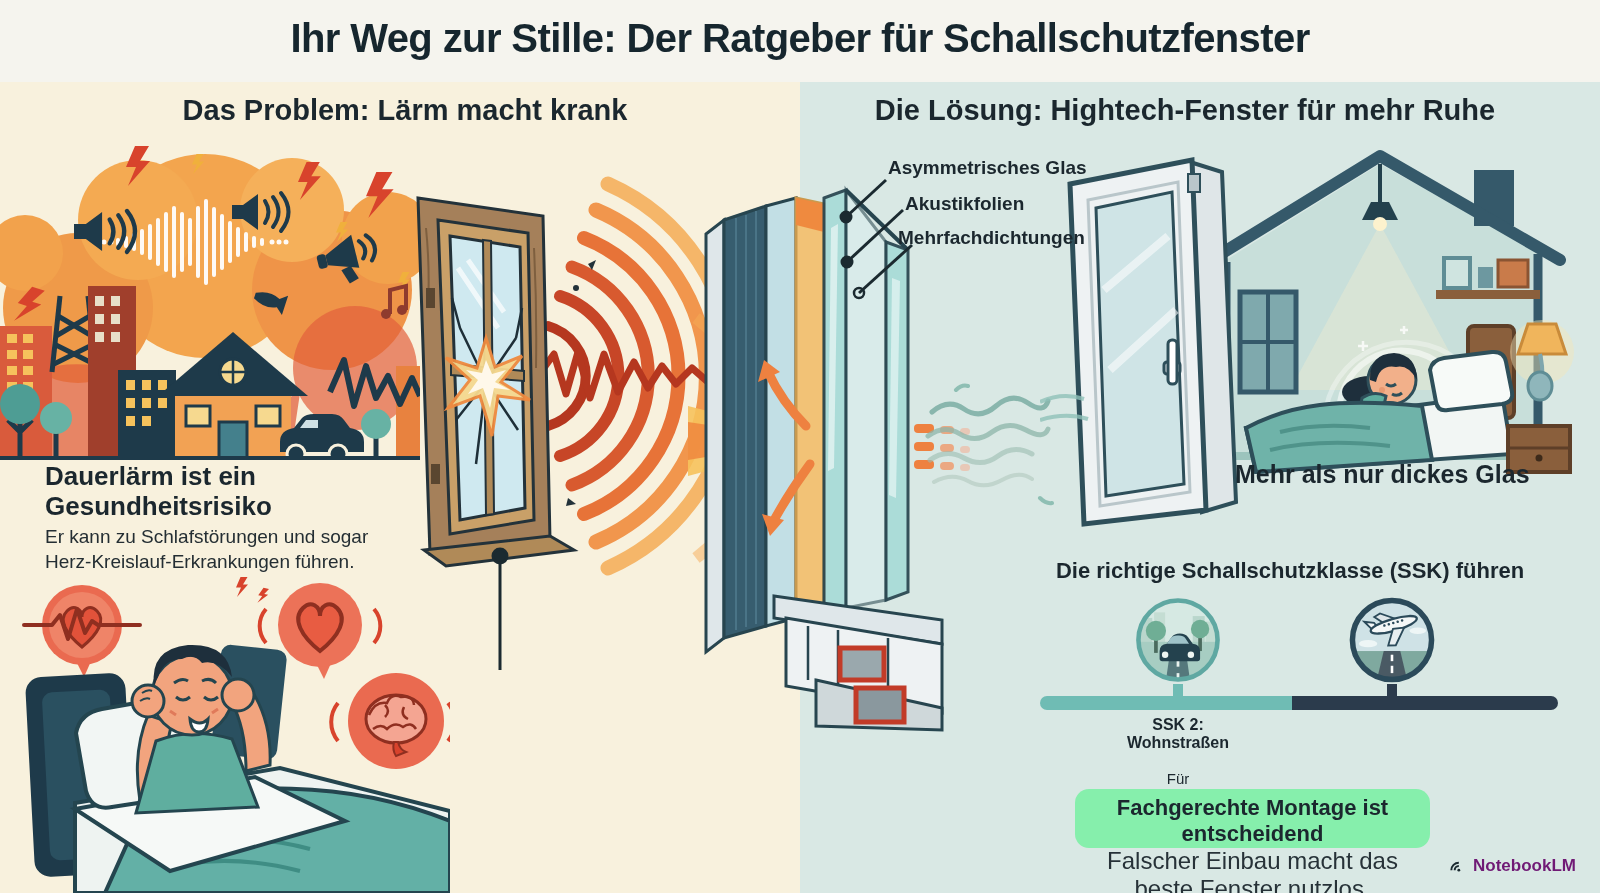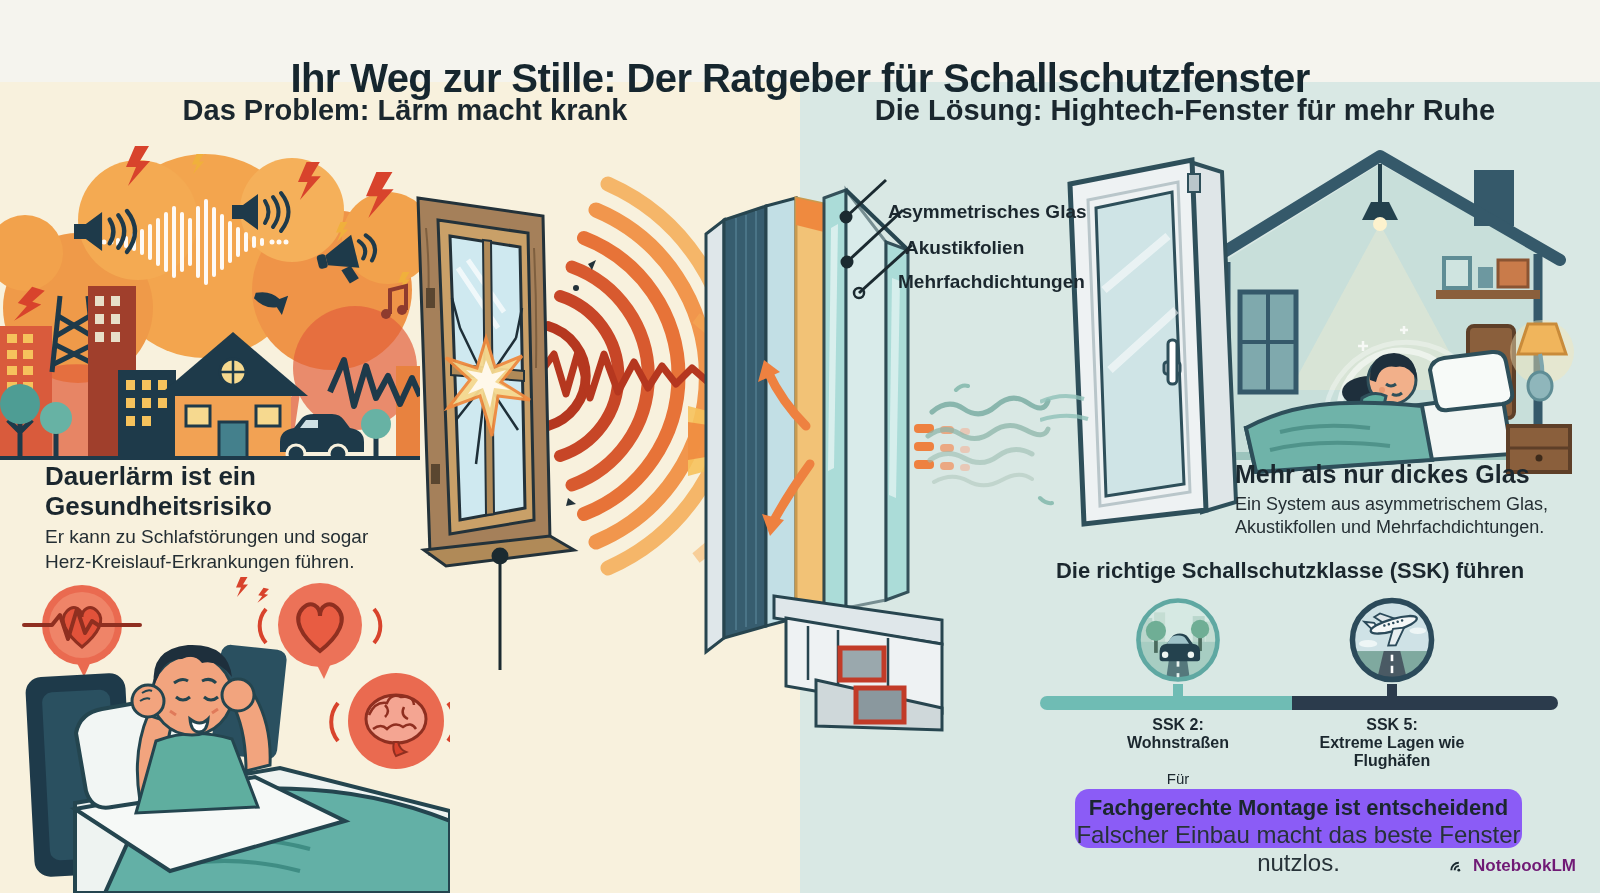--- a/index.html
+++ b/index.html
@@ -2,49 +2,49 @@
 <html><head>
 <meta charset="utf-8">
 <style>
   * { margin:0; padding:0; box-sizing:border-box; }
   body { font-family:"Liberation Sans", sans-serif; background:#e8e8e2; }
   .stage { position:relative; width:1600px; height:893px; background:#f5f4ee; overflow:hidden; color:#16262e; }
   .abs { position:absolute; }
   .panel { position:absolute; top:82px; height:811px; }
   .panel-problem { left:0; width:800px; background:#f8f1dd; }
   .panel-solution { left:800px; width:800px; background:#d9e8e4; }
-  .main-title { left:0; top:16px; width:1600px; text-align:center; font-size:40px; font-weight:700; letter-spacing:-0.6px; color:#16262e;margin-top:40px; }
+  .main-title { left:0; top:16px; width:1600px; text-align:center; font-size:40px; font-weight:700; letter-spacing:-0.6px; color:#16262e; }
   .section-heading { font-size:29px; font-weight:700; text-align:center; color:#1b272e; }
   .h-problem { left:10px; top:94px; width:790px; }
   .h-solution { left:795px; top:94px; width:780px; }
   .textblock .tb-title { font-weight:700; line-height:1.16; white-space:pre-line; color:#1b272e; }
   .textblock .tb-body { line-height:1.28; white-space:pre-line; color:#242e33; margin-top:4px; }
   .tb-health { left:45px; top:461px; }
   .tb-health .tb-title { font-size:26px; }
   .tb-health .tb-body { font-size:19px; }
   .tb-weak { left:480px; top:674px; }
   .tb-weak .tb-title { font-size:24px; }
   .tb-weak .tb-body { font-size:18px; }
   .tb-system { left:1235px; top:460px; }
   .tb-system .tb-title { font-size:25px; }
   .tb-system .tb-body { font-size:18px; }
-  .layer-label { font-size:19px; font-weight:700; color:#1b272e;margin-top:44px; }
+  .layer-label { font-size:19px; font-weight:700; color:#1b272e; }
   .ll-1 { left:888px; top:157px; }
   .ll-2 { left:905px; top:193px; }
   .ll-3 { left:898px; top:227px; }
   .ssk-heading { left:1030px; top:558px; width:520px; text-align:center; font-size:22px; font-weight:700; color:#1b272e; }
   .ssk-circle { width:92px; height:92px; }
   .ssk-bar { position:absolute; top:696px; height:14px; }
   .ssk-bar-teal { left:1040px; width:252px; background:#6fbcb4; border-radius:7px 0 0 7px; }
   .ssk-bar-navy { left:1292px; width:266px; background:#2b3b4c; border-radius:0 7px 7px 0; }
   .ssk-stem { position:absolute; top:684px; width:10px; height:14px; }
   .ssk-text { width:190px; text-align:center; color:#1b272e; }
   .ssk-code, .ssk-name { font-size:16px; font-weight:700; line-height:1.12; white-space:pre-line; }
   .ssk-desc { font-size:15px; line-height:1.14; white-space:pre-line; margin-top:18px; }
-  .montage-box { left:1075px; top:789px; width:447px; height:59px; background:#8b5cf6; border-radius:14px; text-align:center; padding-top:6px; }
+  .montage-box { left:1075px; top:789px; width:355px; height:59px; background:#86efac; border-radius:14px; text-align:center; padding-top:6px; }
   .montage-title { font-size:22px; font-weight:700; color:#1b272e; }
   .montage-body { font-size:24px; color:#273238; }
   .watermark { left:1448px; top:856px; display:flex; align-items:center; gap:5px; font-size:17px; font-weight:700; color:#701a75; }
   svg.scene { position:absolute; }
   .connector { position:absolute; left:0; top:0; width:1600px; height:893px; pointer-events:none; }
   .txt-layer { z-index:30; }
   .z10 { z-index:10; } .z20 { z-index:20; }
 </style>
 </head>
 <body>
@@ -448,22 +448,20 @@
 Herz-Kreislauf-Erkrankungen führen.</div>
   </div>
 
 
   <div class="abs layer-label ll-1 txt-layer">Asymmetrisches Glas</div>
   <div class="abs layer-label ll-2 txt-layer">Akustikfolien</div>
   <div class="abs layer-label ll-3 txt-layer">Mehrfachdichtungen</div>
 
   <div class="abs textblock tb-system txt-layer">
     <div class="tb-title">Mehr als nur dickes Glas</div>
-    <div class="tb-body">Ein System aus asymmetrischem Glas,
-Akustikfollen und Mehrfachdichtungen.</div>
   </div>
 
   <div class="abs ssk-heading txt-layer">Die richtige Schallschutzklasse (SSK) führen</div>
 
   <svg class="scene ssk-circle z10" style="left:1132px;top:594px" viewBox="0 0 100 100">
     <defs>
         <clipPath id="carclip">
           <circle cx="50" cy="50" r="43"></circle>
         </clipPath>
       </defs>
@@ -524,26 +522,20 @@
   <div class="abs ssk-stem" style="left:1387px;background:#2b3b4c"></div>
   <div class="ssk-bar ssk-bar-teal"></div>
   <div class="ssk-bar ssk-bar-navy"></div>
 
   <div class="abs ssk-text txt-layer" style="left:1083px;top:716px">
     <div class="ssk-code">SSK 2:</div>
     <div class="ssk-name">Wohnstraßen</div>
     <div class="ssk-desc">Für
 Wohnstraßen</div>
   </div>
-  <div class="abs ssk-text txt-layer" style="left:1297px;top:716px">
-    <div class="ssk-code">SSK 5:</div>
-    <div class="ssk-name">Extreme Lagen wie
-Flughäfen</div>
-    <div class="ssk-desc">Für extreme Lagen</div>
-  </div>
 
   <div class="abs montage-box txt-layer">
     <div class="montage-title">Fachgerechte Montage ist entscheidend</div>
     <div class="montage-body">Falscher Einbau macht das beste Fenster nutzlos.</div>
   </div>
 
   <div class="abs watermark txt-layer">
     <svg width="20" height="20" viewBox="0 0 24 24">
       <path d="M4,17 a9,9 0 0 1 9,-9" stroke="#1b2a30" stroke-width="2.4" fill="none"></path>
       <path d="M8,17 a5,5 0 0 1 5,-5" stroke="#1b2a30" stroke-width="2.4" fill="none"></path>

